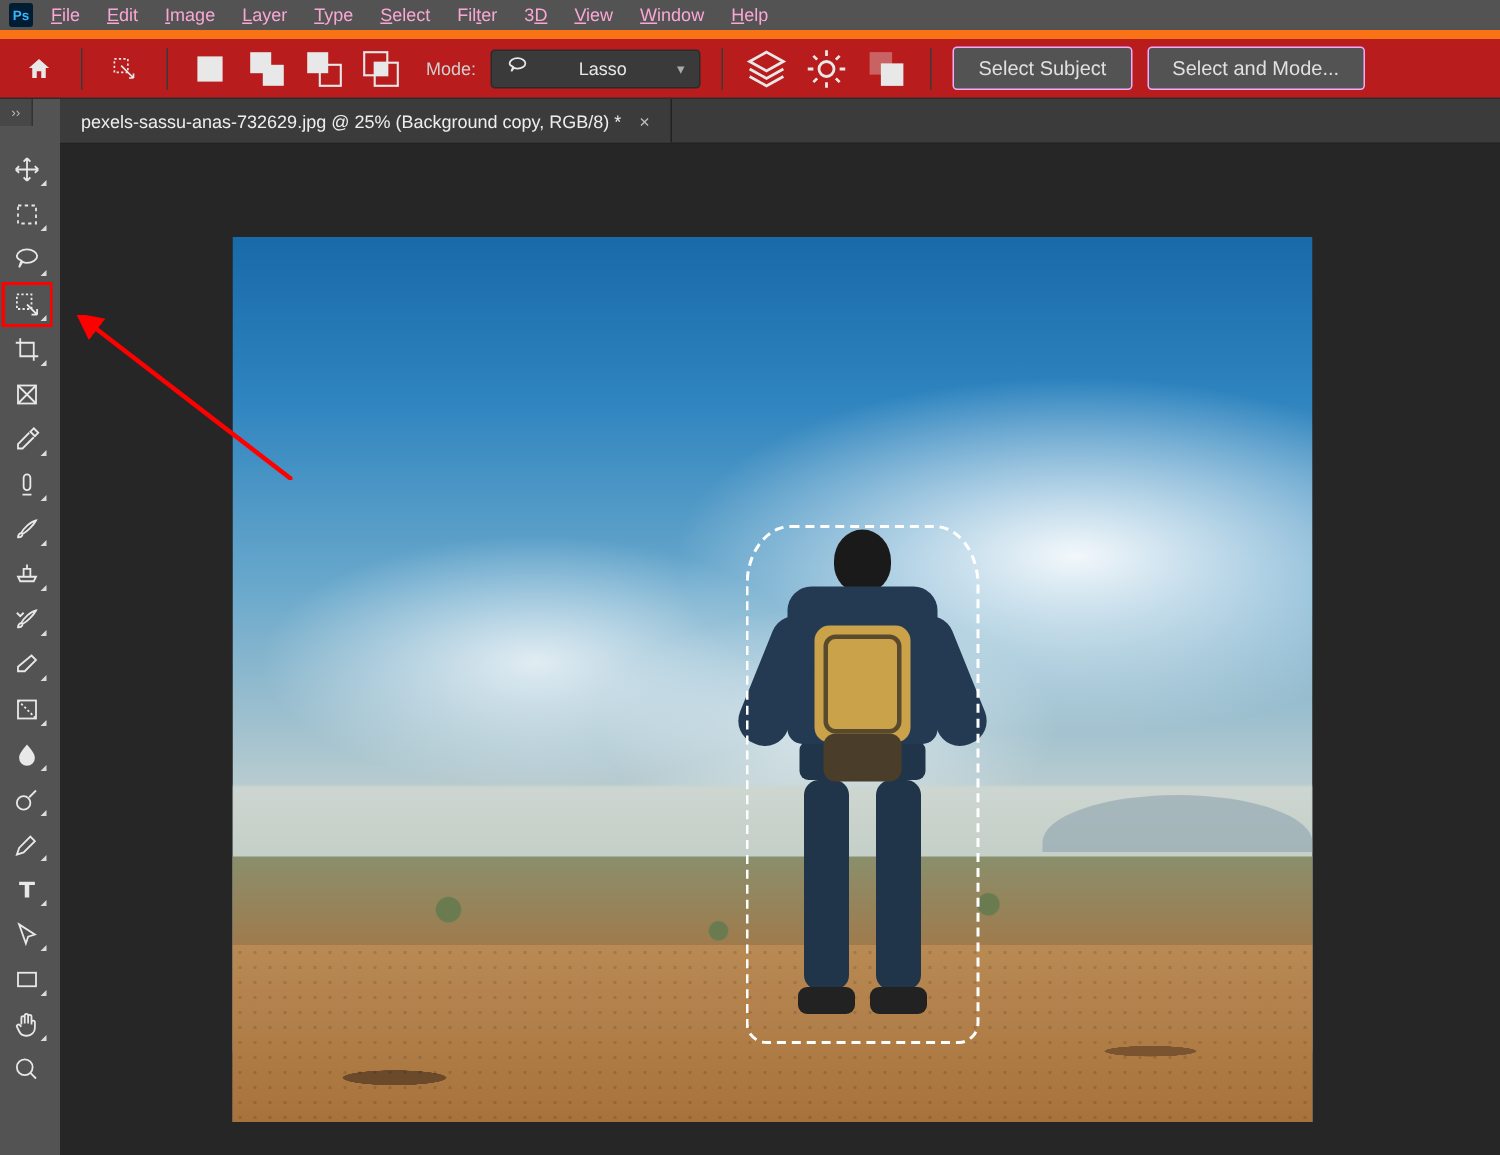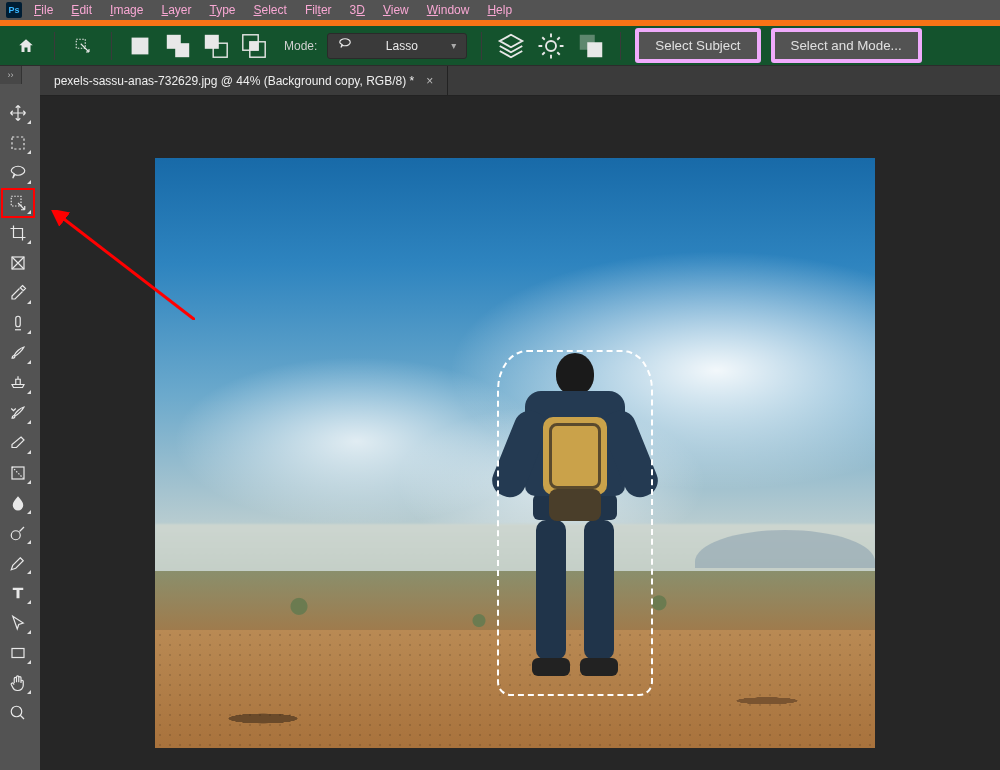--- a/index.html
+++ b/index.html
@@ -36,21 +36,21 @@
   .menubar .menu-item {
     padding: 3px 6px;
     color: #f9a8d4;
     cursor: default;
   }
   .menubar .menu-item u { text-decoration: underline; }
 
   
   .optionbar {
     height: 40px;
-    background: #14532d;
+    background: #b91c1c;
     border-bottom: 1px solid #2c2c2c;
     display: flex;
     align-items: center;
     padding-left: 12px;
     gap: 10px;
   }
   .opt-home svg, .opt-icon svg { width: 18px; height: 18px; }
   .opt-icon, .opt-home, .opt-btn {
     width: 28px; height: 28px;
     display: flex; align-items:center; justify-content:center;
@@ -64,21 +64,21 @@
     background:#3a3a3a; border:1px solid #2a2a2a; border-radius:3px;
     min-width:140px; justify-content:space-between;text-align:right;
   }
   .mode-select .lasso-ico svg{width:14px;height:14px;}
   .mode-select .chev{font-size:10px;color:#aaa;}
   .opt-soft, .opt-sampled, .opt-bglayer{
     width:30px;height:30px;display:flex;align-items:center;justify-content:center;
   }
   .big-btn{
     padding:6px 16px; background:#535353;
-    border:4px solid #f0abfc; border-radius:3px;
+    border:1px solid #f0abfc; border-radius:3px;
     color:#e0e0e0;
   }
 
   
   .gutter{
     position:absolute; top:66px; left:0; width:22px; height:18px;
     background:#474747; display:flex;align-items:center;justify-content:center;
     font-size:9px; color:#bbb; border-right:1px solid #333;
   }
 
@@ -287,21 +287,21 @@
   <div class="opt-divider"></div>
 
   <button class="big-btn">Select Subject</button>
   <button class="big-btn">Select and Mode...</button>
 </div>
 
 <div class="gutter">››</div>
 
 <div class="tabbar">
   <div class="tab">
-    <span>pexels-sassu-anas-732629.jpg @ 44% (Background copy, RGB/8) *</span>
+    <span>pexels-sassu-anas-732629.jpg @ 25% (Background copy, RGB/8) *</span>
     <span class="x">×</span>
   </div>
 </div>
 
 <div class="toolpanel">
   <div class="tool">
       <svg viewBox="0 0 24 24" stroke="#e8e8e8" fill="none" stroke-width="1.6">
         <path d="M12 2v20M2 12h20M12 2l-3 3M12 2l3 3M12 22l-3-3M12 22l3-3M2 12l3-3M2 12l3 3M22 12l-3-3M22 12l-3 3"></path>
       </svg>
       <span class="corner"></span>

